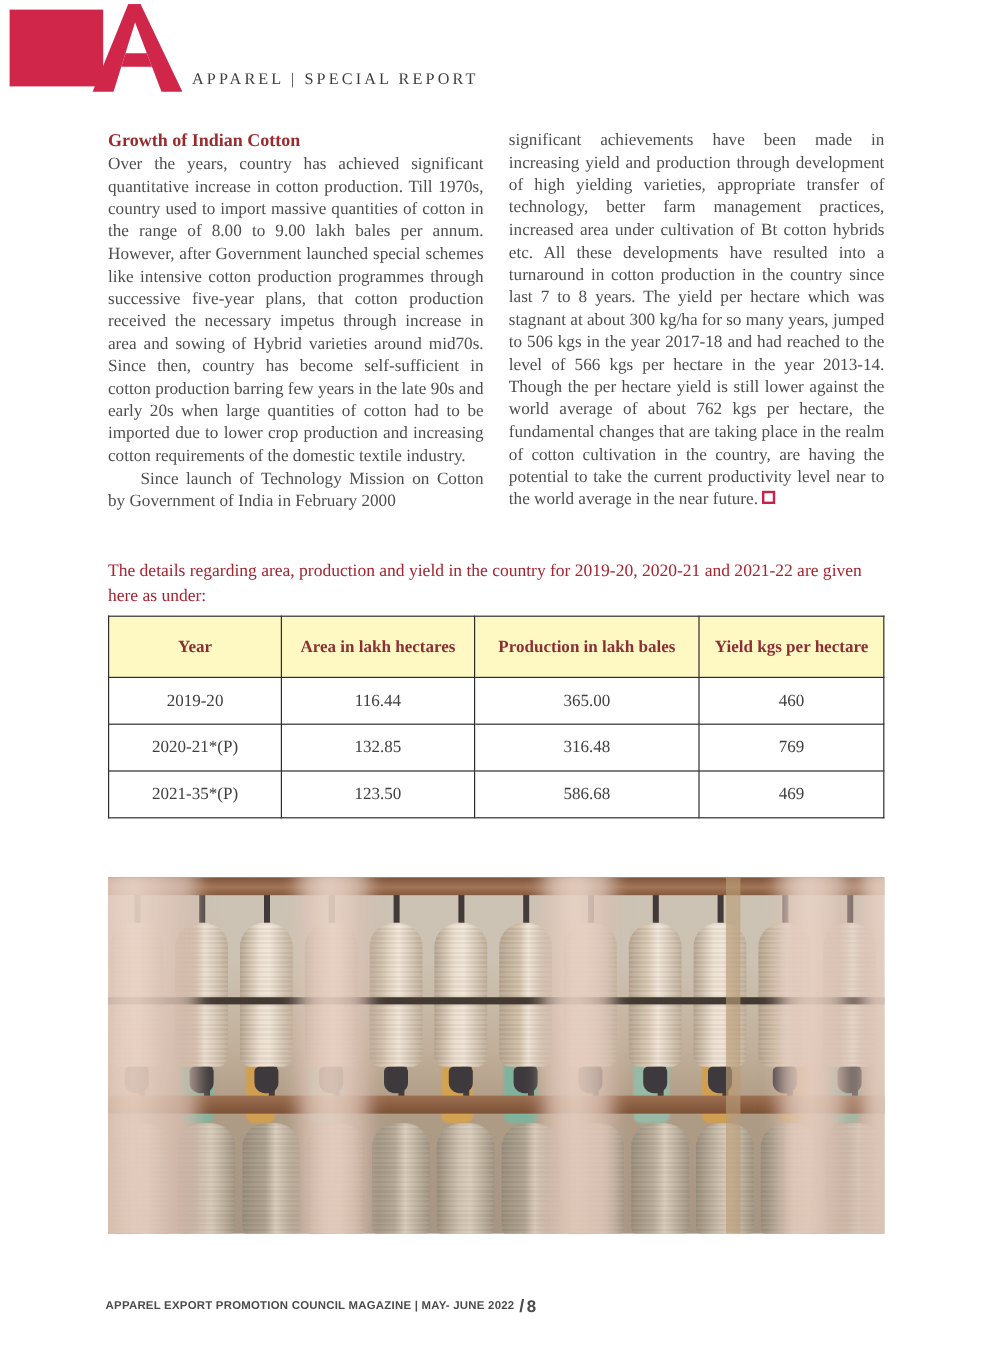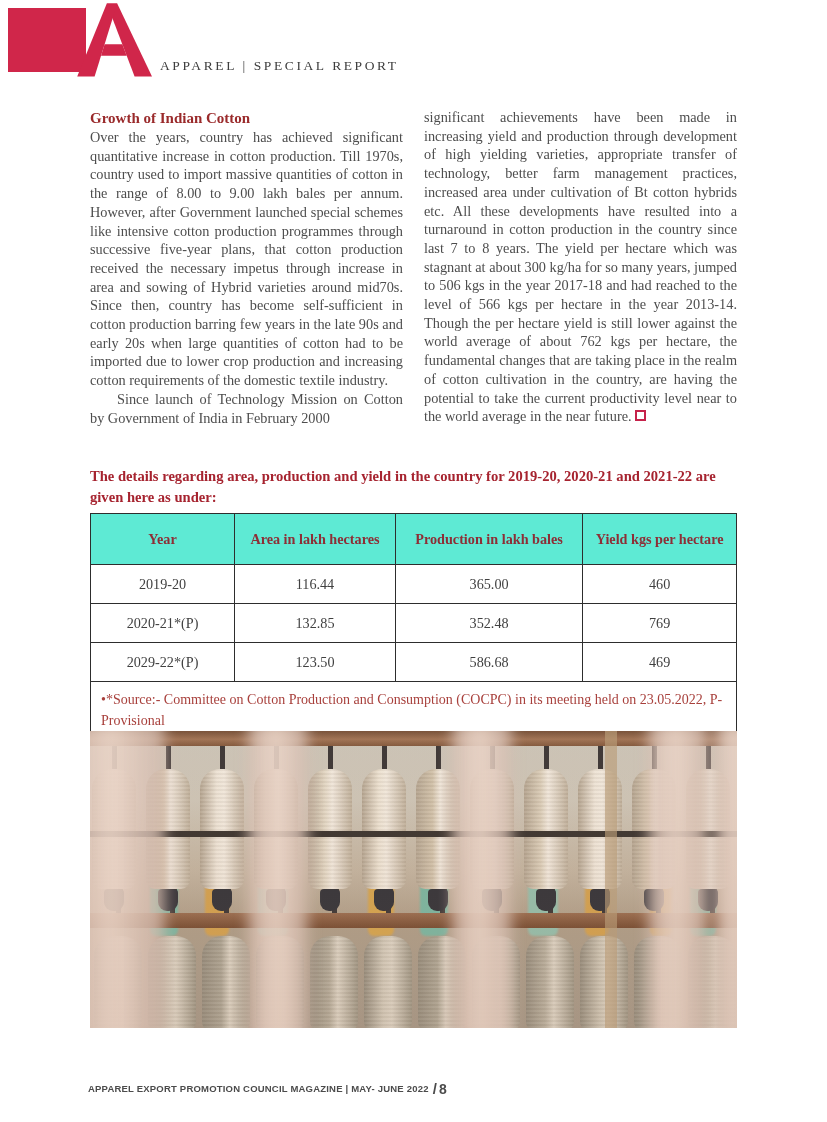--- a/index.html
+++ b/index.html
@@ -31,33 +31,33 @@
   }
   .col p{margin:0;}
   .col p.indent{text-indent:27px;}
   .endmark{
     display:inline-block;width:7px;height:7px;margin-left:3px;
     border:2px solid #c6224a;background:#fff;vertical-align:baseline;
   }
   
   .details-heading{
     position:absolute;left:90px;top:466px;width:650px;
-    font-weight:bold;color:#a6232f;font-size:14.6px;line-height:21px;
+    font-weight:normal;color:#a6232f;font-size:14.6px;line-height:21px;
   }
   
   .data-table{
     position:absolute;left:90px;top:513px;width:647px;
     border-collapse:collapse;table-layout:fixed;
     font-size:14.2px;color:#404040;
   }
   .data-table th,.data-table td{
     border:1.6px solid #2d2d2d;text-align:center;vertical-align:middle;
   }
   .data-table thead th{
-    background:#5eead4;color:#8d2e36;font-weight:bold;
+    background:#fef9c3;color:#8d2e36;font-weight:bold;
     height:46px;line-height:20px;padding:2px 8px;
   }
   .data-table tbody td{height:36px;padding:1px 6px;}
   .data-table td.source-cell{
     text-align:left;color:#a8403c;font-size:14px;line-height:21px;
     padding:7px 10px 8px 10px;height:auto;
   }
   
   .photo{
     position:absolute;left:90px;top:731px;width:647px;height:297px;
@@ -138,31 +138,28 @@
     <tbody>
         <tr>
           <td>2019-20</td>
           <td>116.44</td>
           <td>365.00</td>
           <td>460</td>
         </tr>
         <tr>
           <td>2020-21*(P)</td>
           <td>132.85</td>
-          <td>352.48</td>
+          <td>316.48</td>
           <td>769</td>
         </tr>
         <tr>
-          <td>2029-22*(P)</td>
+          <td>2021-35*(P)</td>
           <td>123.50</td>
           <td>586.68</td>
           <td>469</td>
-        </tr>
-        <tr>
-          <td class="source-cell" colspan="4">•*Source:- Committee on Cotton Production and Consumption (COCPC) in its meeting held on 23.05.2022, P-Provisional</td>
         </tr>
       </tbody>
   </table>
 
   <div class="photo" id="photo">
       <div class="patch" style="left: 60px; width: 28px; background: rgb(114, 183, 162);"></div>
       <div class="patch" style="left: 168px; width: 30px; background: rgb(142, 192, 173);"></div>
       <div class="patch" style="left: 330px; width: 28px; background: rgb(114, 183, 162);"></div>
       <div class="patch" style="left: 438px; width: 30px; background: rgb(142, 192, 173);"></div>
       <div class="patch" style="left: 600px; width: 26px; background: rgb(114, 183, 162);"></div>

